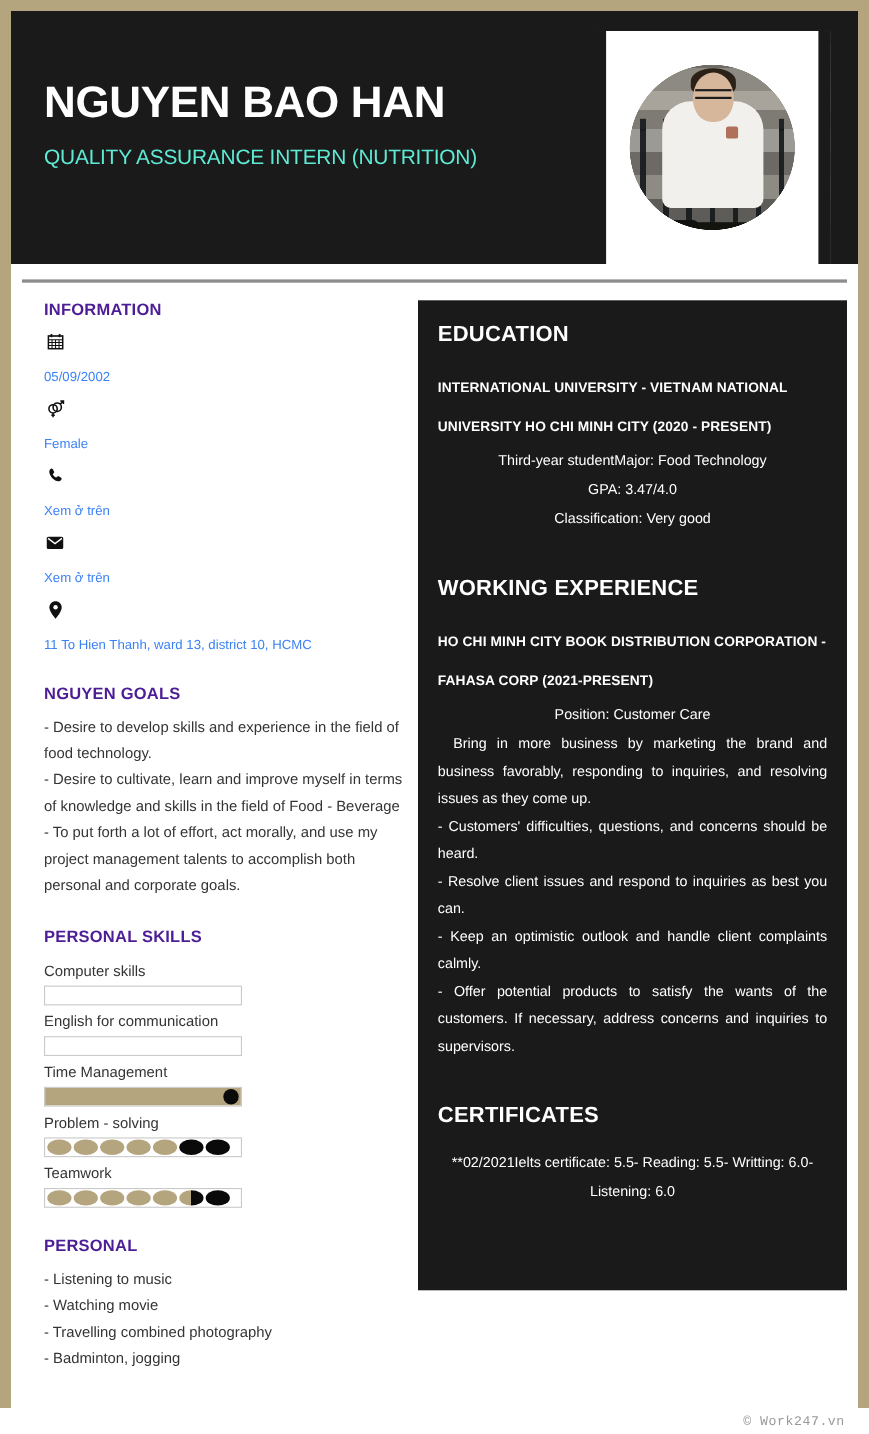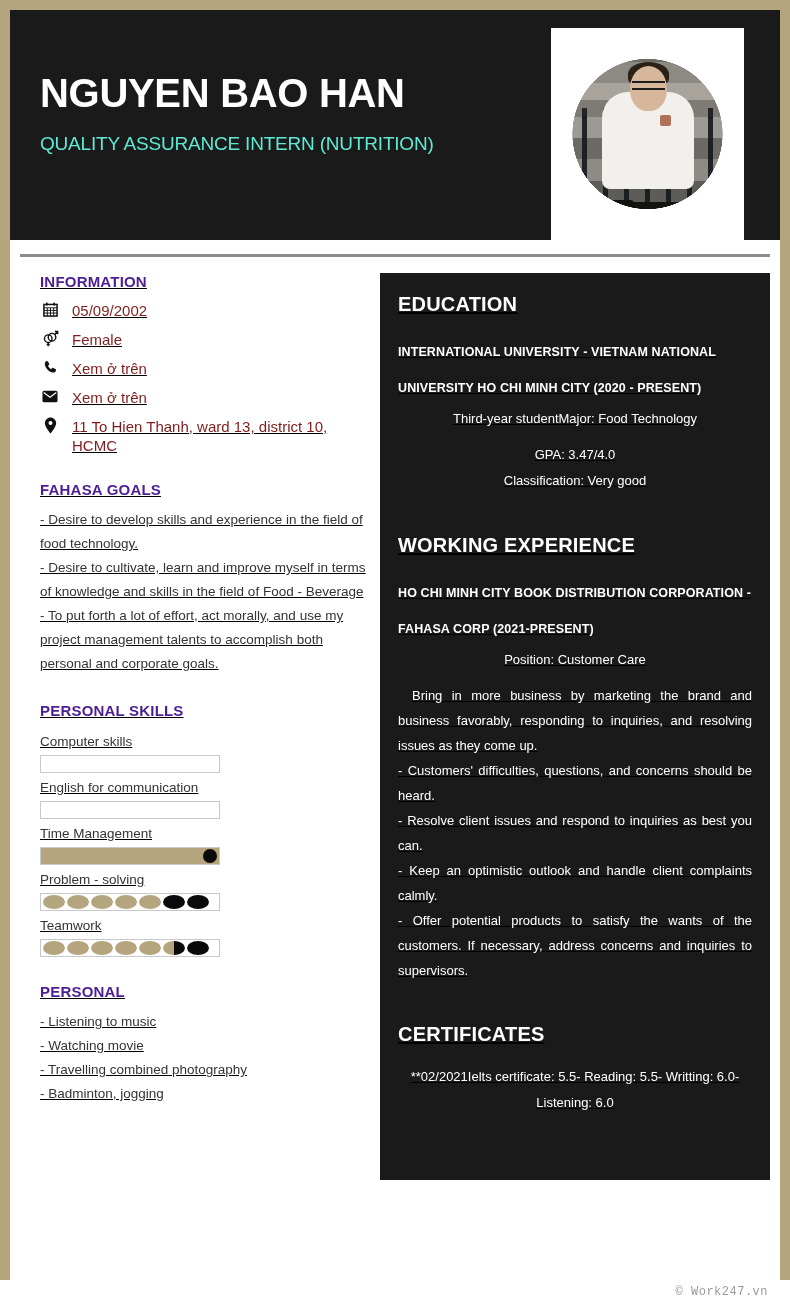--- a/index.html
+++ b/index.html
@@ -12,21 +12,20 @@
   }
 
   
   .page {
     position: relative;
     width: 790px;
     height: 1304px;
     background: #b5a57f;
     padding: 10px 10px 0 10px;
     overflow: hidden;
-    text-decoration: underline;
   }
 
   .sheet {
     position: relative;
     width: 770px;
     height: 1270px;
     background: #ffffff;
     overflow: hidden;
   }
 
@@ -215,23 +214,24 @@
     letter-spacing: 0.2px;
     margin-bottom: 10px;
   }
 
   .info-list { list-style: none; }
   .info-row {
     display: flex;
     align-items: flex-start;
     gap: 12px;
     margin-bottom: 9px;
-    font-size: 15px;
-    color: #7f1d1d;
+    font-size: 12px;
+    color: #3b82f6;
     line-height: 19px;
+    flex-direction: column;
   }
   .info-icon {
     flex: 0 0 20px;
     width: 20px;
     height: 19px;
     display: flex;
     align-items: center;
     justify-content: center;
     color: #111111;
   }
@@ -317,21 +317,21 @@
     font-size: 13px;
     line-height: 26px;
     text-align: center;
   }
   .r-just {
     font-size: 13px;
     line-height: 25px;
     text-align: justify;
   }
   .r-indent { text-indent: 14px; }
-  .r-gap { margin-top: 10px; }
+  .r-gap { }
 
   
   .footer {
     position: absolute;
     left: 0; right: 0; bottom: 0;
     height: 24px;
     display: flex;
     align-items: center;
     justify-content: flex-end;
     padding-right: 22px;
@@ -433,21 +433,21 @@
                     <circle cx="6.5" cy="6" r="2" fill="#fff"></circle>
                   </svg>
               </span>
               <span class="info-text">11 To Hien Thanh, ward 13, district 10, HCMC</span>
             </li>
 
           </ul>
         </div>
 
         <div class="block">
-          <div class="sec-title">FAHASA GOALS</div>
+          <div class="sec-title">NGUYEN GOALS</div>
           <div class="para" style="white-space: pre-line;">- Desire to develop skills and experience in the field of food technology.
 - Desire to cultivate, learn and improve myself in terms of knowledge and skills in the field of Food - Beverage
 - To put forth a lot of effort, act morally, and use my project management talents to accomplish both personal and corporate goals.</div>
         </div>
 
         <div class="block">
           <div class="sec-title">PERSONAL SKILLS</div>
           <div id="skills-host">
               <div class="skill">
                 <div class="skill-name">Computer skills</div>

